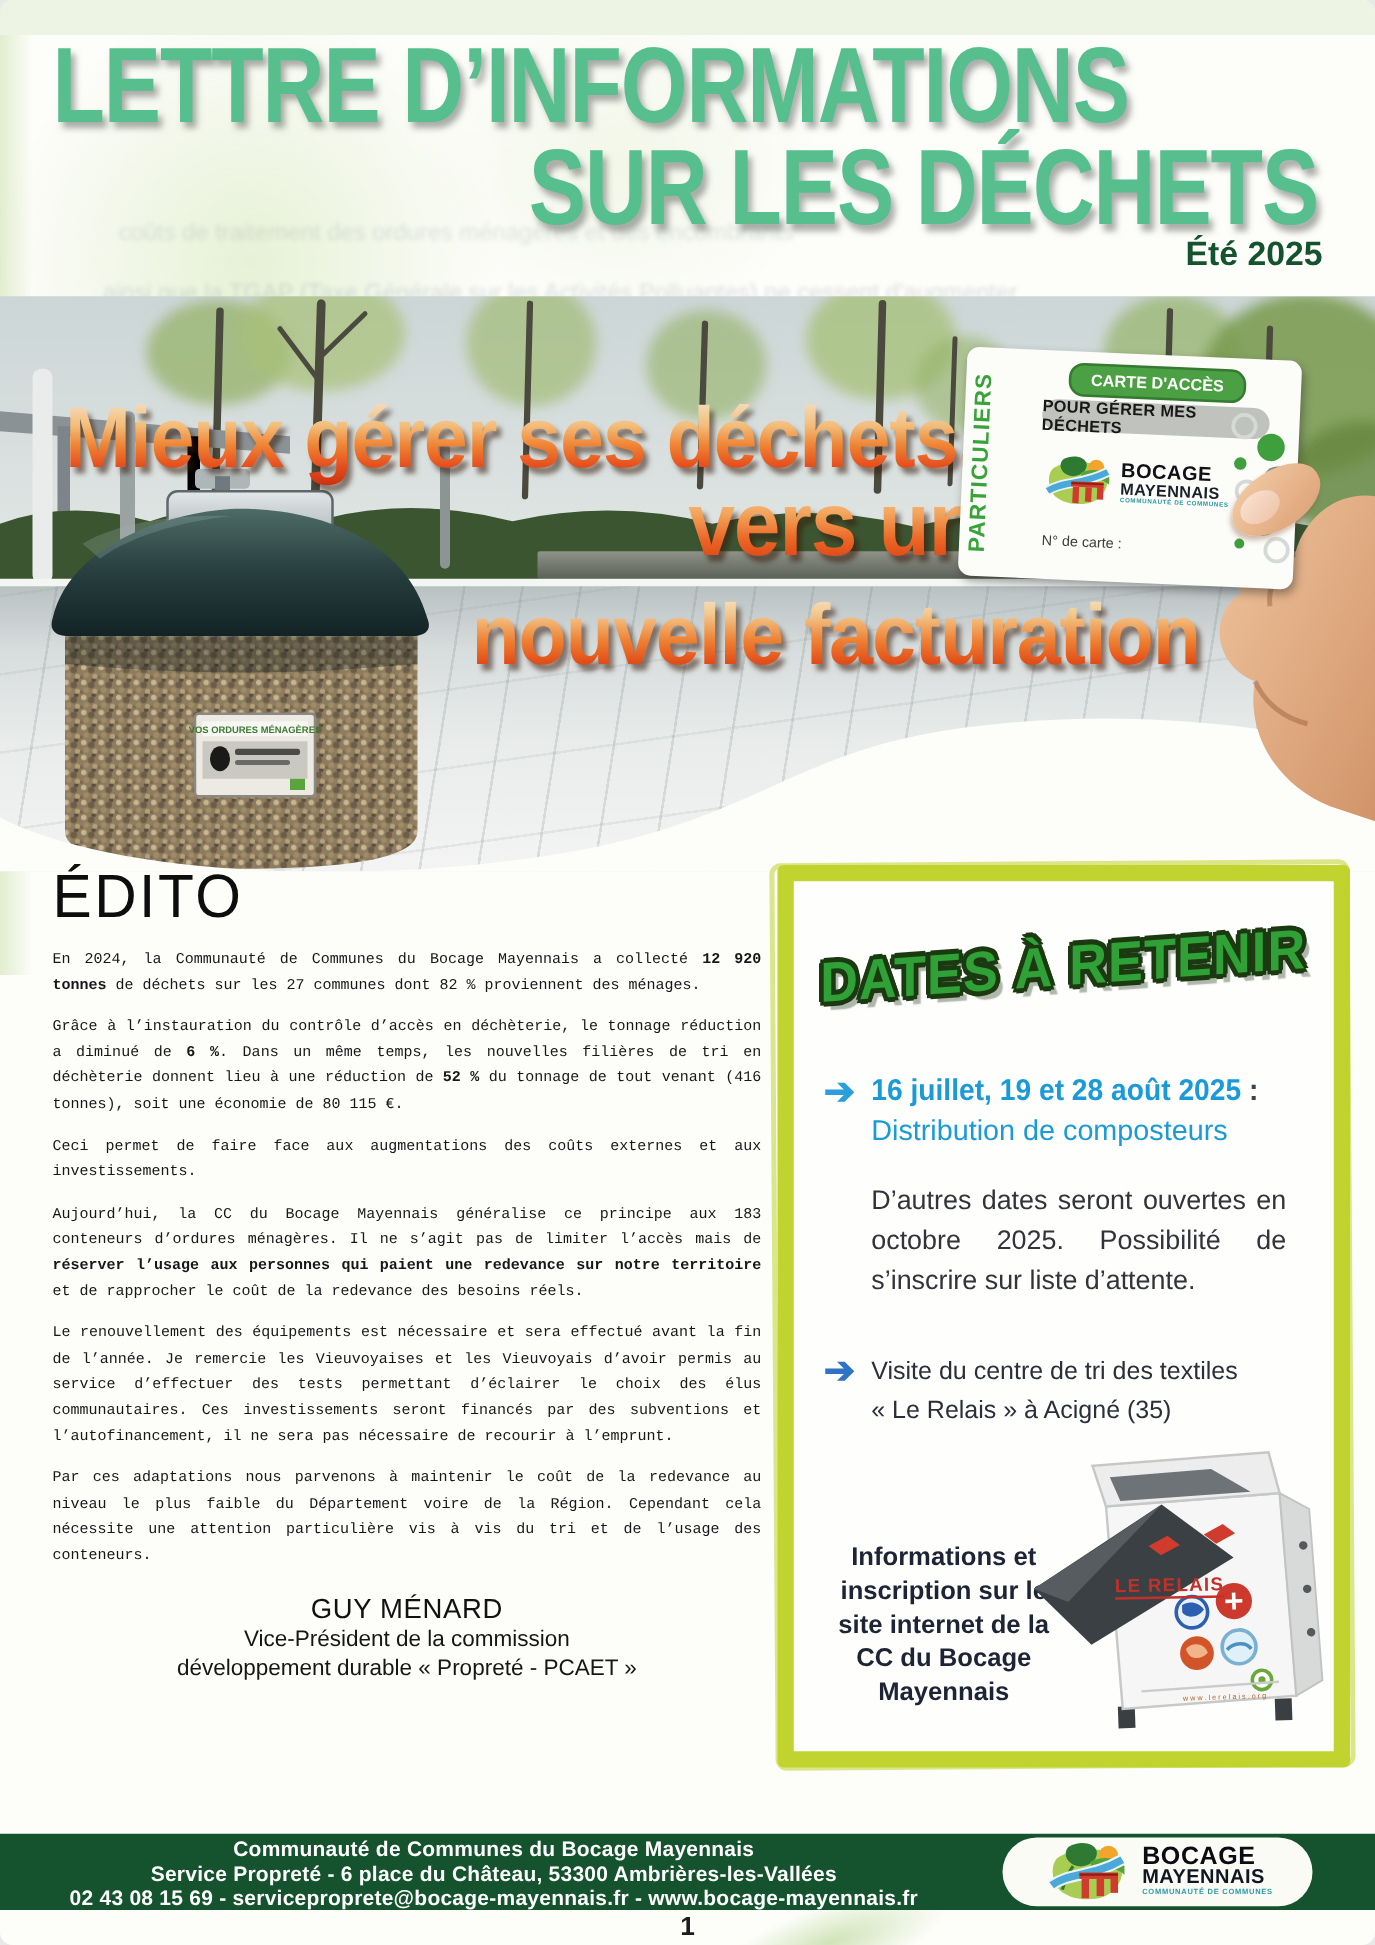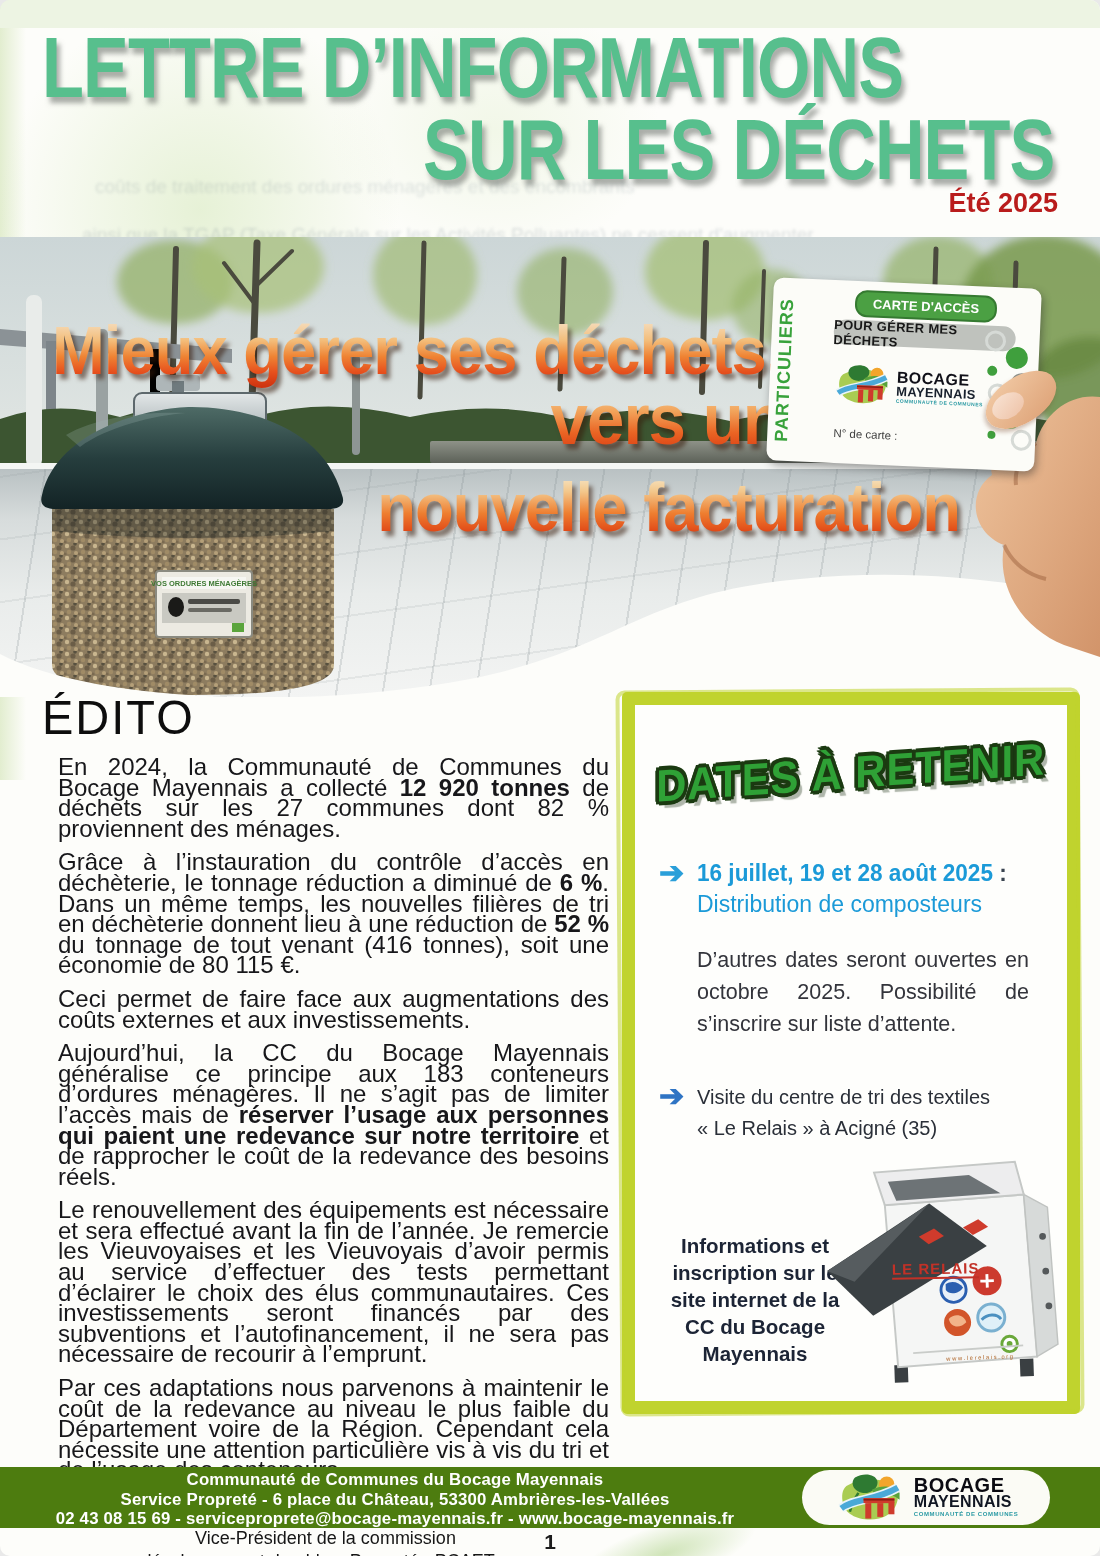--- a/index.html
+++ b/index.html
@@ -23,21 +23,21 @@
   .bleed-tri{position:absolute;left:940px;top:1135px;width:0;height:0;opacity:.10;
      border-left:65px solid transparent;border-right:65px solid transparent;border-bottom:115px solid #c23c2e;}
   .bleed-tri-inner{position:absolute;left:958px;top:1160px;width:0;height:0;opacity:.55;
      border-left:47px solid transparent;border-right:47px solid transparent;border-bottom:84px solid #fff;}
 
   
   .title-line{position:absolute;font-weight:bold;font-size:78px;letter-spacing:-1px;color:#57bf8d;
       white-space:nowrap;text-shadow:4px 5px 5px rgba(100,105,100,.55);transform:scale(.88,1.1);}
   .title-1{left:42px;top:18px;transform-origin:left top;}
   .title-2{right:46px;top:100px;transform-origin:right top;}
-  .edition{position:absolute;right:42px;top:188px;font-size:27px;font-weight:bold;color:#b91c1c;text-align:center;}
+  .edition{position:absolute;right:42px;top:188px;font-size:27px;font-weight:bold;color:#14532d;text-align:center;}
 
   
   .hero{position:absolute;left:0;top:237px;width:1100px;height:460px;overflow:hidden;
         background:linear-gradient(180deg,#ccd6d7 0%,#dde3e1 38%,#e8ebe8 52%,#eceeec 60%);}
   .hero .pavement{position:absolute;left:0;top:232px;width:1100px;height:228px;
         background:
           repeating-linear-gradient(99deg,rgba(255,255,255,0) 0 44px,rgba(125,136,140,.22) 44px 46px),
           repeating-linear-gradient(-8deg,rgba(255,255,255,0) 0 60px,rgba(140,150,152,.14) 60px 62px),
           linear-gradient(180deg,#b9c1c3 0%,#d7dcdc 22%,#e9eceb 55%,#f3f4f3 100%);}
   .hero .curb{position:absolute;left:0;top:226px;width:1100px;height:7px;background:#f4f6f4;box-shadow:0 3px 2px rgba(90,98,95,.45);}
@@ -73,21 +73,21 @@
 
   
   .hand{position:absolute;z-index:2;}
   .thumb{position:absolute;left:982px;top:140px;width:78px;height:46px;background:linear-gradient(160deg,#f2cba6,#dda176);
         border-radius:50% 46% 50% 48%;transform:rotate(-32deg);z-index:4;box-shadow:-3px 2px 4px rgba(120,70,40,.35);}
   .thumb .nail{position:absolute;left:8px;top:9px;width:34px;height:24px;border-radius:50%;background:linear-gradient(160deg,#f8e2d2,#eec3a8);}
 
   
   .edito{position:absolute;left:42px;top:688px;width:567px;color:#17171a;}
   .edito h1{margin:0 0 14px 0;font-size:47px;font-weight:normal;letter-spacing:2px;color:#0d0d0d;transform:scaleY(1.04);transform-origin:left top;}
-  .edito p{margin:0 0 13px 16px;font-size:24px;line-height:20.6px;text-align:justify;}
+  .edito p{margin:0 0 13px 0;font-size:12px;line-height:20.6px;text-align:justify;font-family:Liberation Mono, monospace;}
   .edito p b{font-weight:bold;}
   .signature{margin-top:20px;text-align:center;}
   .signature .sname{font-size:22px;letter-spacing:.5px;color:#111;}
   .signature .srole{font-size:18px;line-height:23px;color:#161616;}
 
   
   .dates{position:absolute;left:622px;top:692px;width:458px;height:722px;background:#fefefc;
          border:13px solid #c0d32e;border-radius:5px;box-sizing:border-box;}
   .dates:before{content:"";position:absolute;left:-17px;top:-16px;right:-15px;bottom:-14px;border:4px solid rgba(192,211,46,.55);
          border-radius:9px;transform:rotate(-.4deg);pointer-events:none;}
@@ -108,21 +108,21 @@
   .d1{margin-top:60px;}
   .d2{margin-top:42px;}
   .dbottom{position:absolute;left:16px;right:10px;bottom:6px;height:270px;}
   .dinfo{position:absolute;left:6px;bottom:28px;width:196px;text-align:center;font-weight:bold;
          font-size:20.5px;line-height:27px;color:#1c2435;}
   .relais{position:absolute;right:-2px;bottom:4px;transform:rotate(-2deg);}
   .relais-label{position:absolute;right:78px;bottom:116px;font-size:15px;font-weight:bold;color:#c23127;
          letter-spacing:1px;border-bottom:2px solid #c23127;transform:rotate(-1deg);}
 
   
-  .footer{position:absolute;left:0;top:1467px;width:1100px;height:61px;background:#4d7c0f;}
+  .footer{position:absolute;left:0;top:1467px;width:1100px;height:61px;background:#14532d;}
   .footer .ftext{position:absolute;left:30px;top:3px;width:730px;text-align:center;color:#fff;
         font-weight:bold;font-size:16.8px;line-height:19.5px;letter-spacing:.2px;}
   .flogo{position:absolute;left:802px;top:3px;width:248px;height:55px;background:#fbfbf5;border-radius:28px;
         display:flex;align-items:center;justify-content:center;gap:8px;}
   .flogo .ltxt .l1{font-size:20px;font-weight:bold;color:#0b0b12;line-height:18px;letter-spacing:.5px;}
   .flogo .ltxt .l2{font-size:16px;font-weight:bold;color:#101622;line-height:16px;letter-spacing:.4px;}
   .flogo .ltxt .l3{font-size:6px;font-weight:bold;color:#2b9aa4;line-height:9px;letter-spacing:.6px;}
 
   .pagenum{position:absolute;left:0;top:1530px;width:1100px;text-align:center;font-size:21px;font-weight:bold;color:#1c1c1c;}
 </style>

